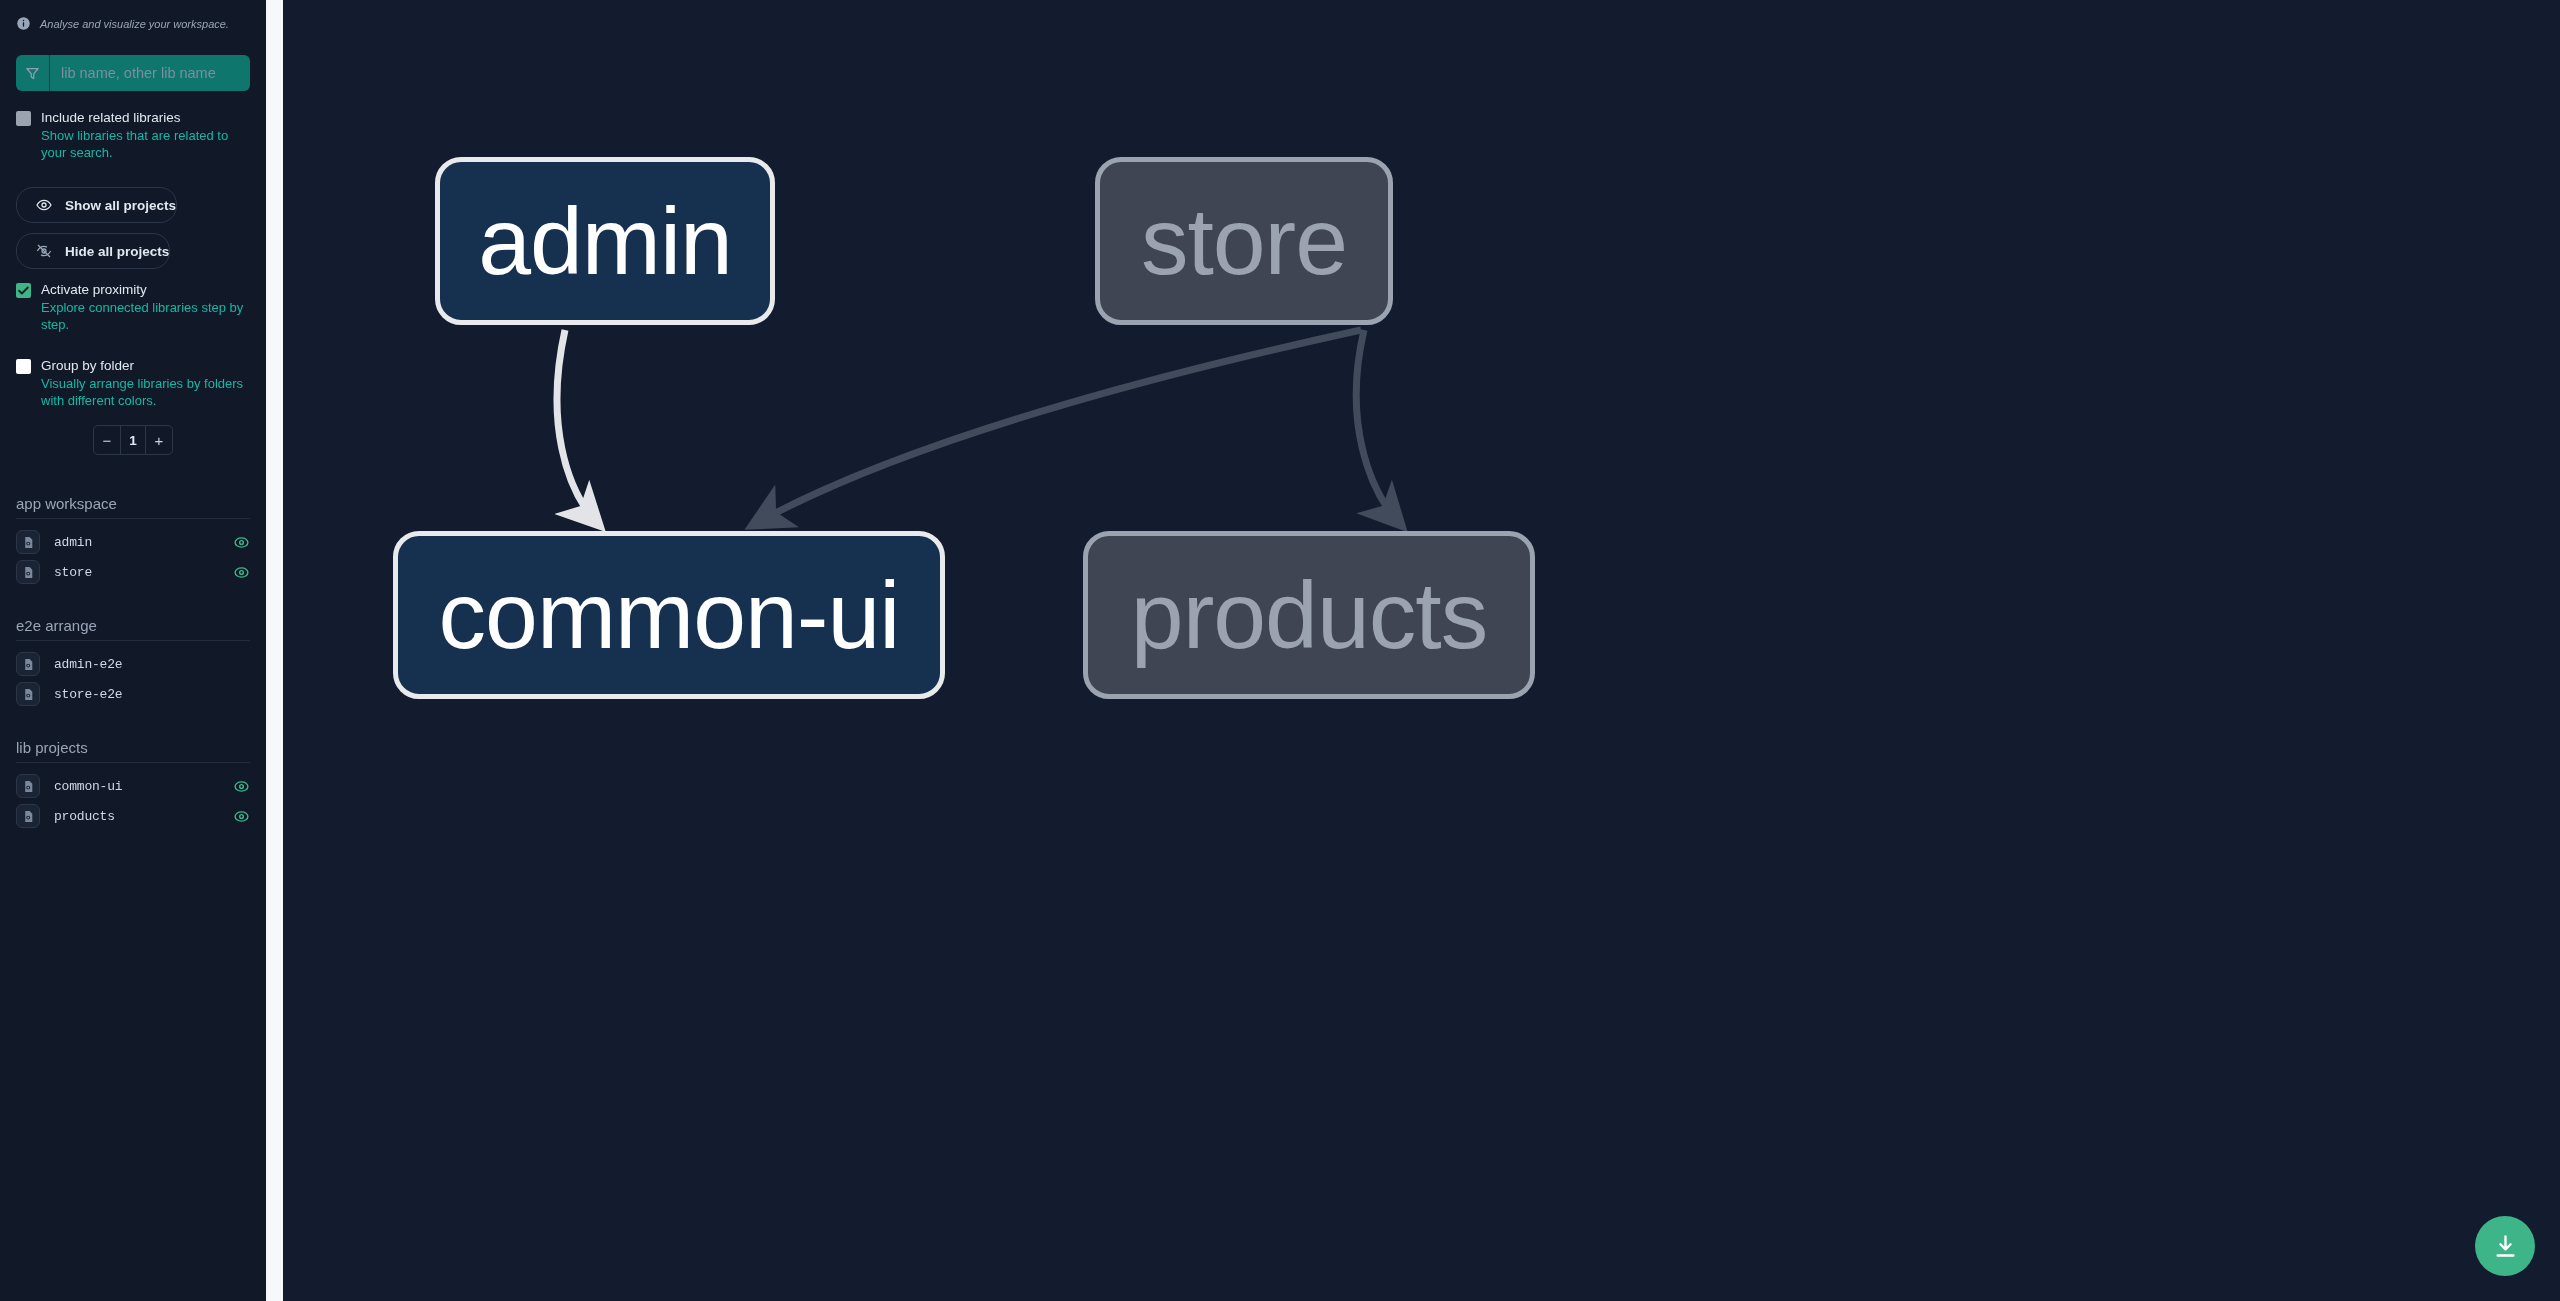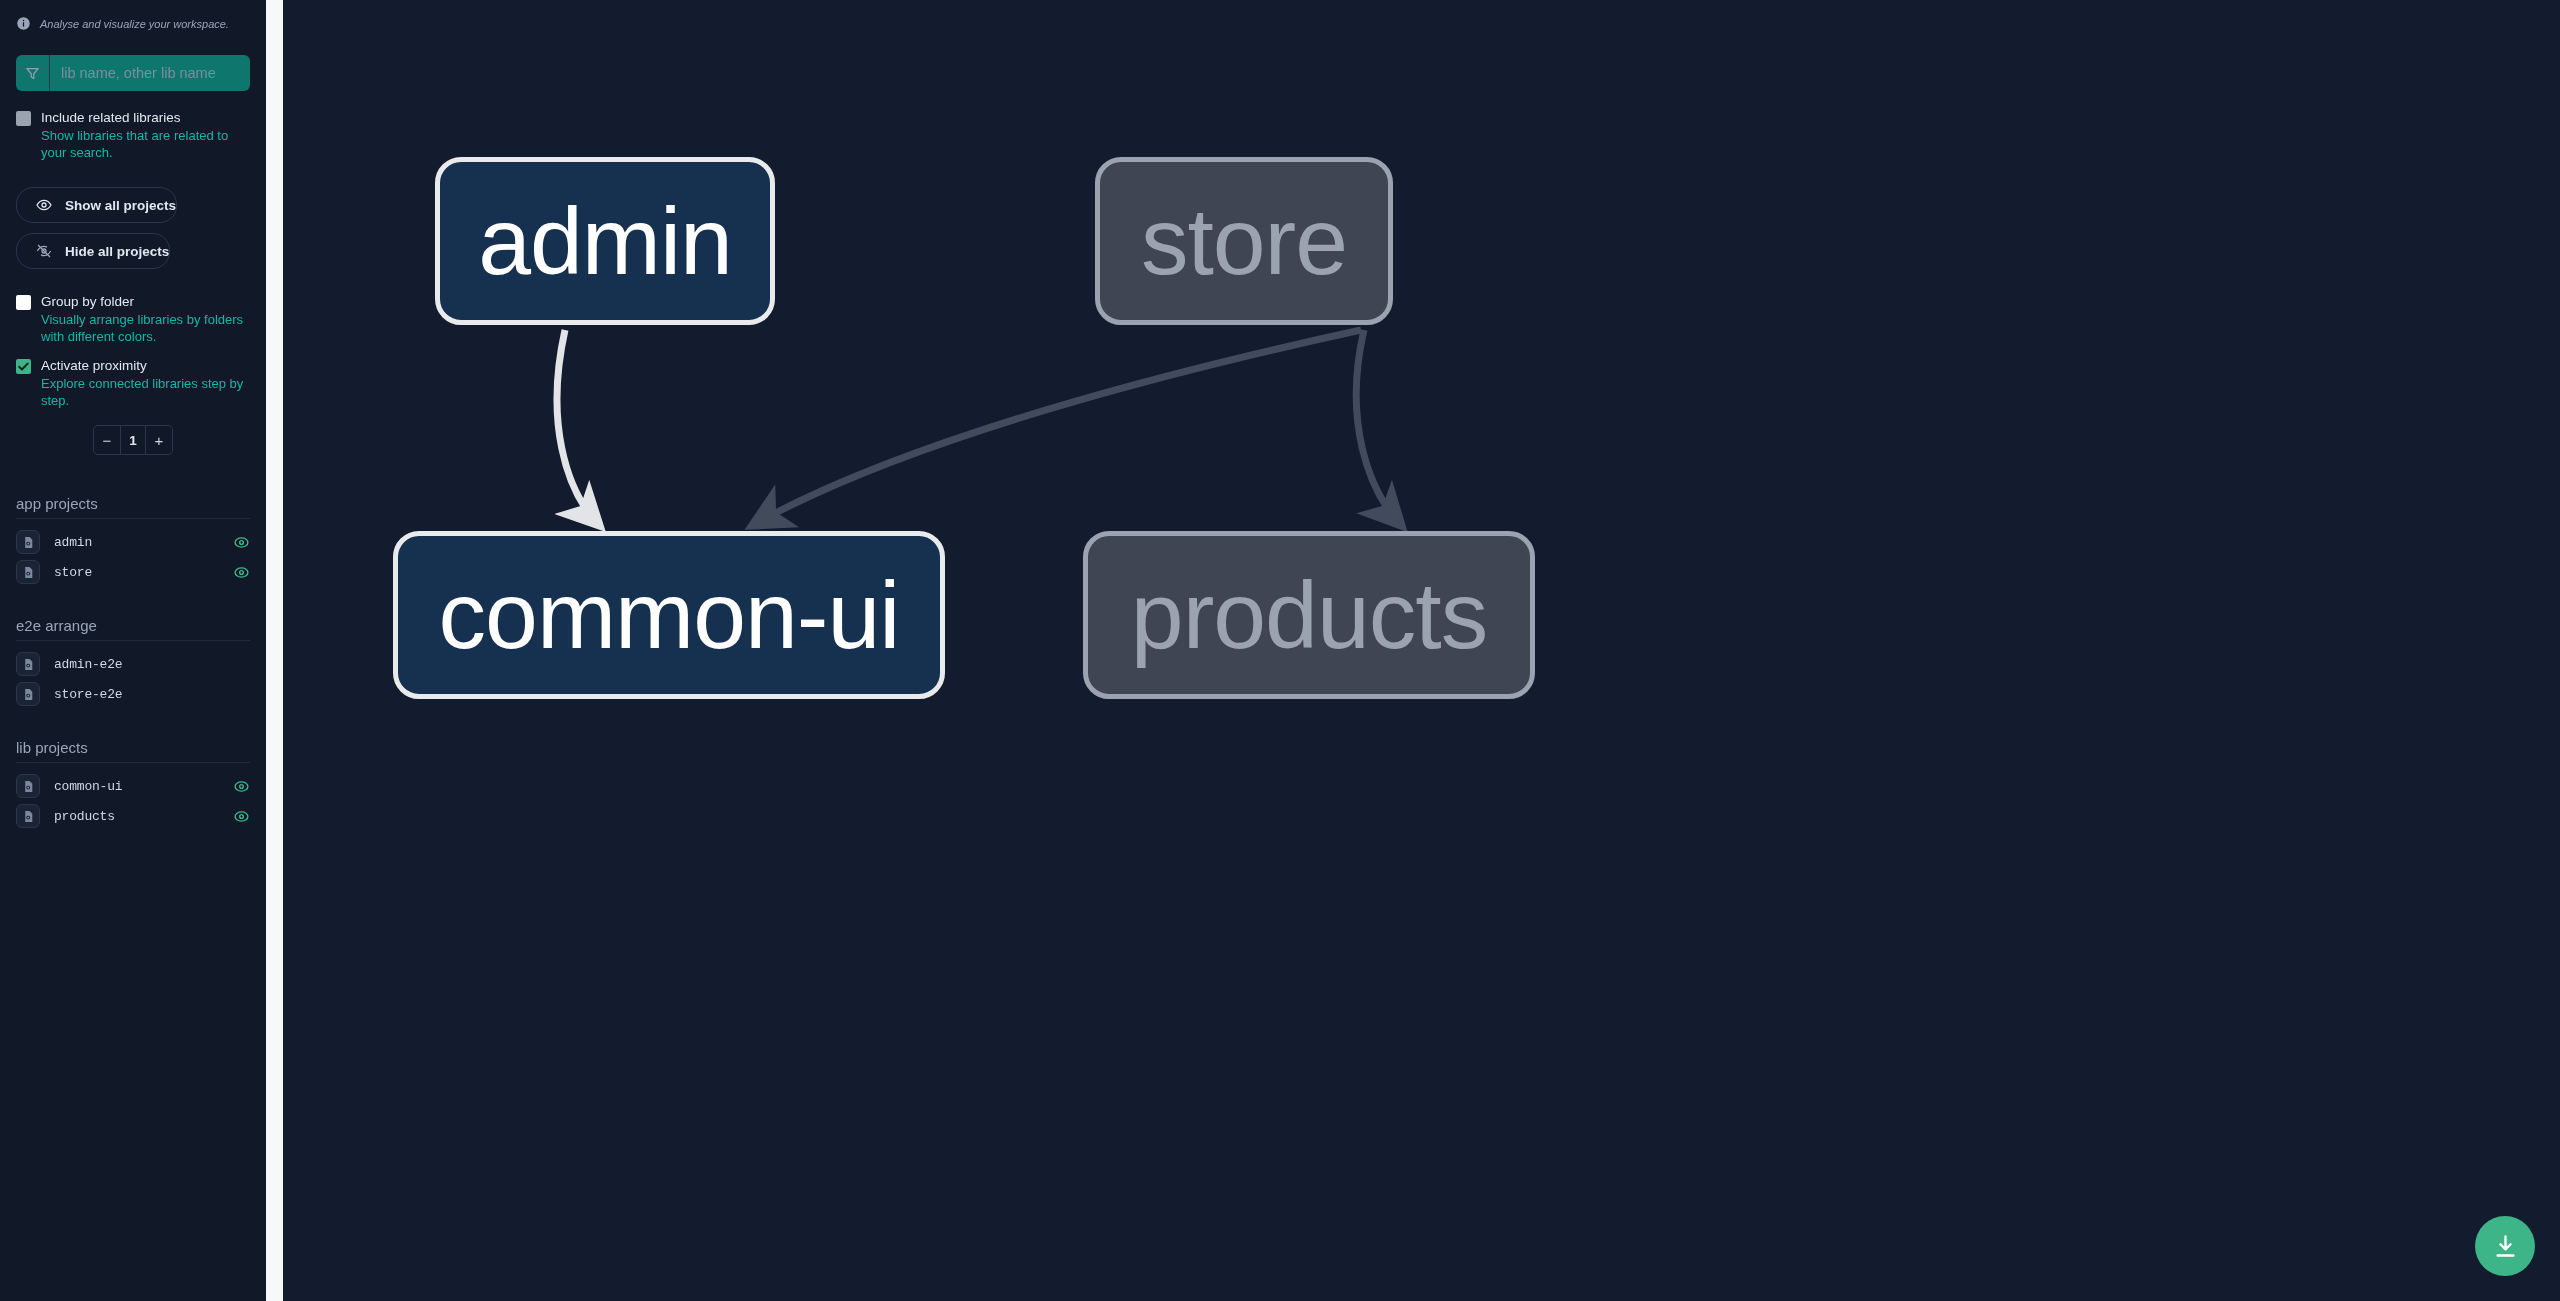--- a/index.html
+++ b/index.html
@@ -256,47 +256,47 @@
       <span>
         <svg viewBox="0 0 24 24" fill="none" stroke="#9aa7ba" stroke-width="1.9">
             <path d="M2 12s4-7 10-7c1.7 0 3.2.5 4.5 1.2M22 12s-4 7-10 7c-1.7 0-3.2-.5-4.5-1.2"></path>
             <circle cx="12" cy="12" r="3"></circle>
             <path d="M3 3l18 18"></path>
           </svg>
       </span>
       <span>Hide all projects</span>
     </button>
 
+    <div class="check-row" style="margin-top:12px">
+      <span class="cbox green">
+        <svg viewBox="0 0 24 24" fill="none" stroke="#10231c" stroke-width="3.4" stroke-linecap="round" stroke-linejoin="round">
+            <path d="M4 12.5l5 5L20 6.5"></path>
+          </svg>
+      </span>
+      <span class="check-texts">
+        <span class="check-title" style="display:block">Activate proximity</span>
+        <span class="check-desc" style="display:block">Explore connected libraries step by step.</span>
+      </span>
+    </div>
+
     <div class="check-row" style="margin-top:24px">
       <span class="cbox white"></span>
       <span class="check-texts">
         <span class="check-title" style="display:block">Group by folder</span>
         <span class="check-desc" style="display:block">Visually arrange libraries by folders with different colors.</span>
       </span>
     </div>
 
-    <div class="check-row" style="margin-top:12px">
-      <span class="cbox green">
-        <svg viewBox="0 0 24 24" fill="none" stroke="#10231c" stroke-width="3.4" stroke-linecap="round" stroke-linejoin="round">
-            <path d="M4 12.5l5 5L20 6.5"></path>
-          </svg>
-      </span>
-      <span class="check-texts">
-        <span class="check-title" style="display:block">Activate proximity</span>
-        <span class="check-desc" style="display:block">Explore connected libraries step by step.</span>
-      </span>
-    </div>
-
     <div class="stepper">
       <button class="step-btn">−</button>
       <span class="step-val">1</span>
       <button class="step-btn">+</button>
     </div>
 
-    <div class="group-title" id="grp-app">app projects</div>
+    <div class="group-title" id="grp-app">app workspace</div>
     <div class="proj-row" style="margin-top:8px">
       <span class="proj-icon-btn">
         <svg viewBox="0 0 24 24" fill="#8c9bb1">
             <path d="M6 2h8l5 5v15H6z" opacity="0.85"></path>
             <circle cx="11.5" cy="14" r="3.6" fill="#1b2434"></circle>
             <circle cx="11.5" cy="14" r="1.7" fill="#8c9bb1"></circle>
           </svg>
       </span>
       <span class="proj-name">admin</span>
       <span class="eye-on">

